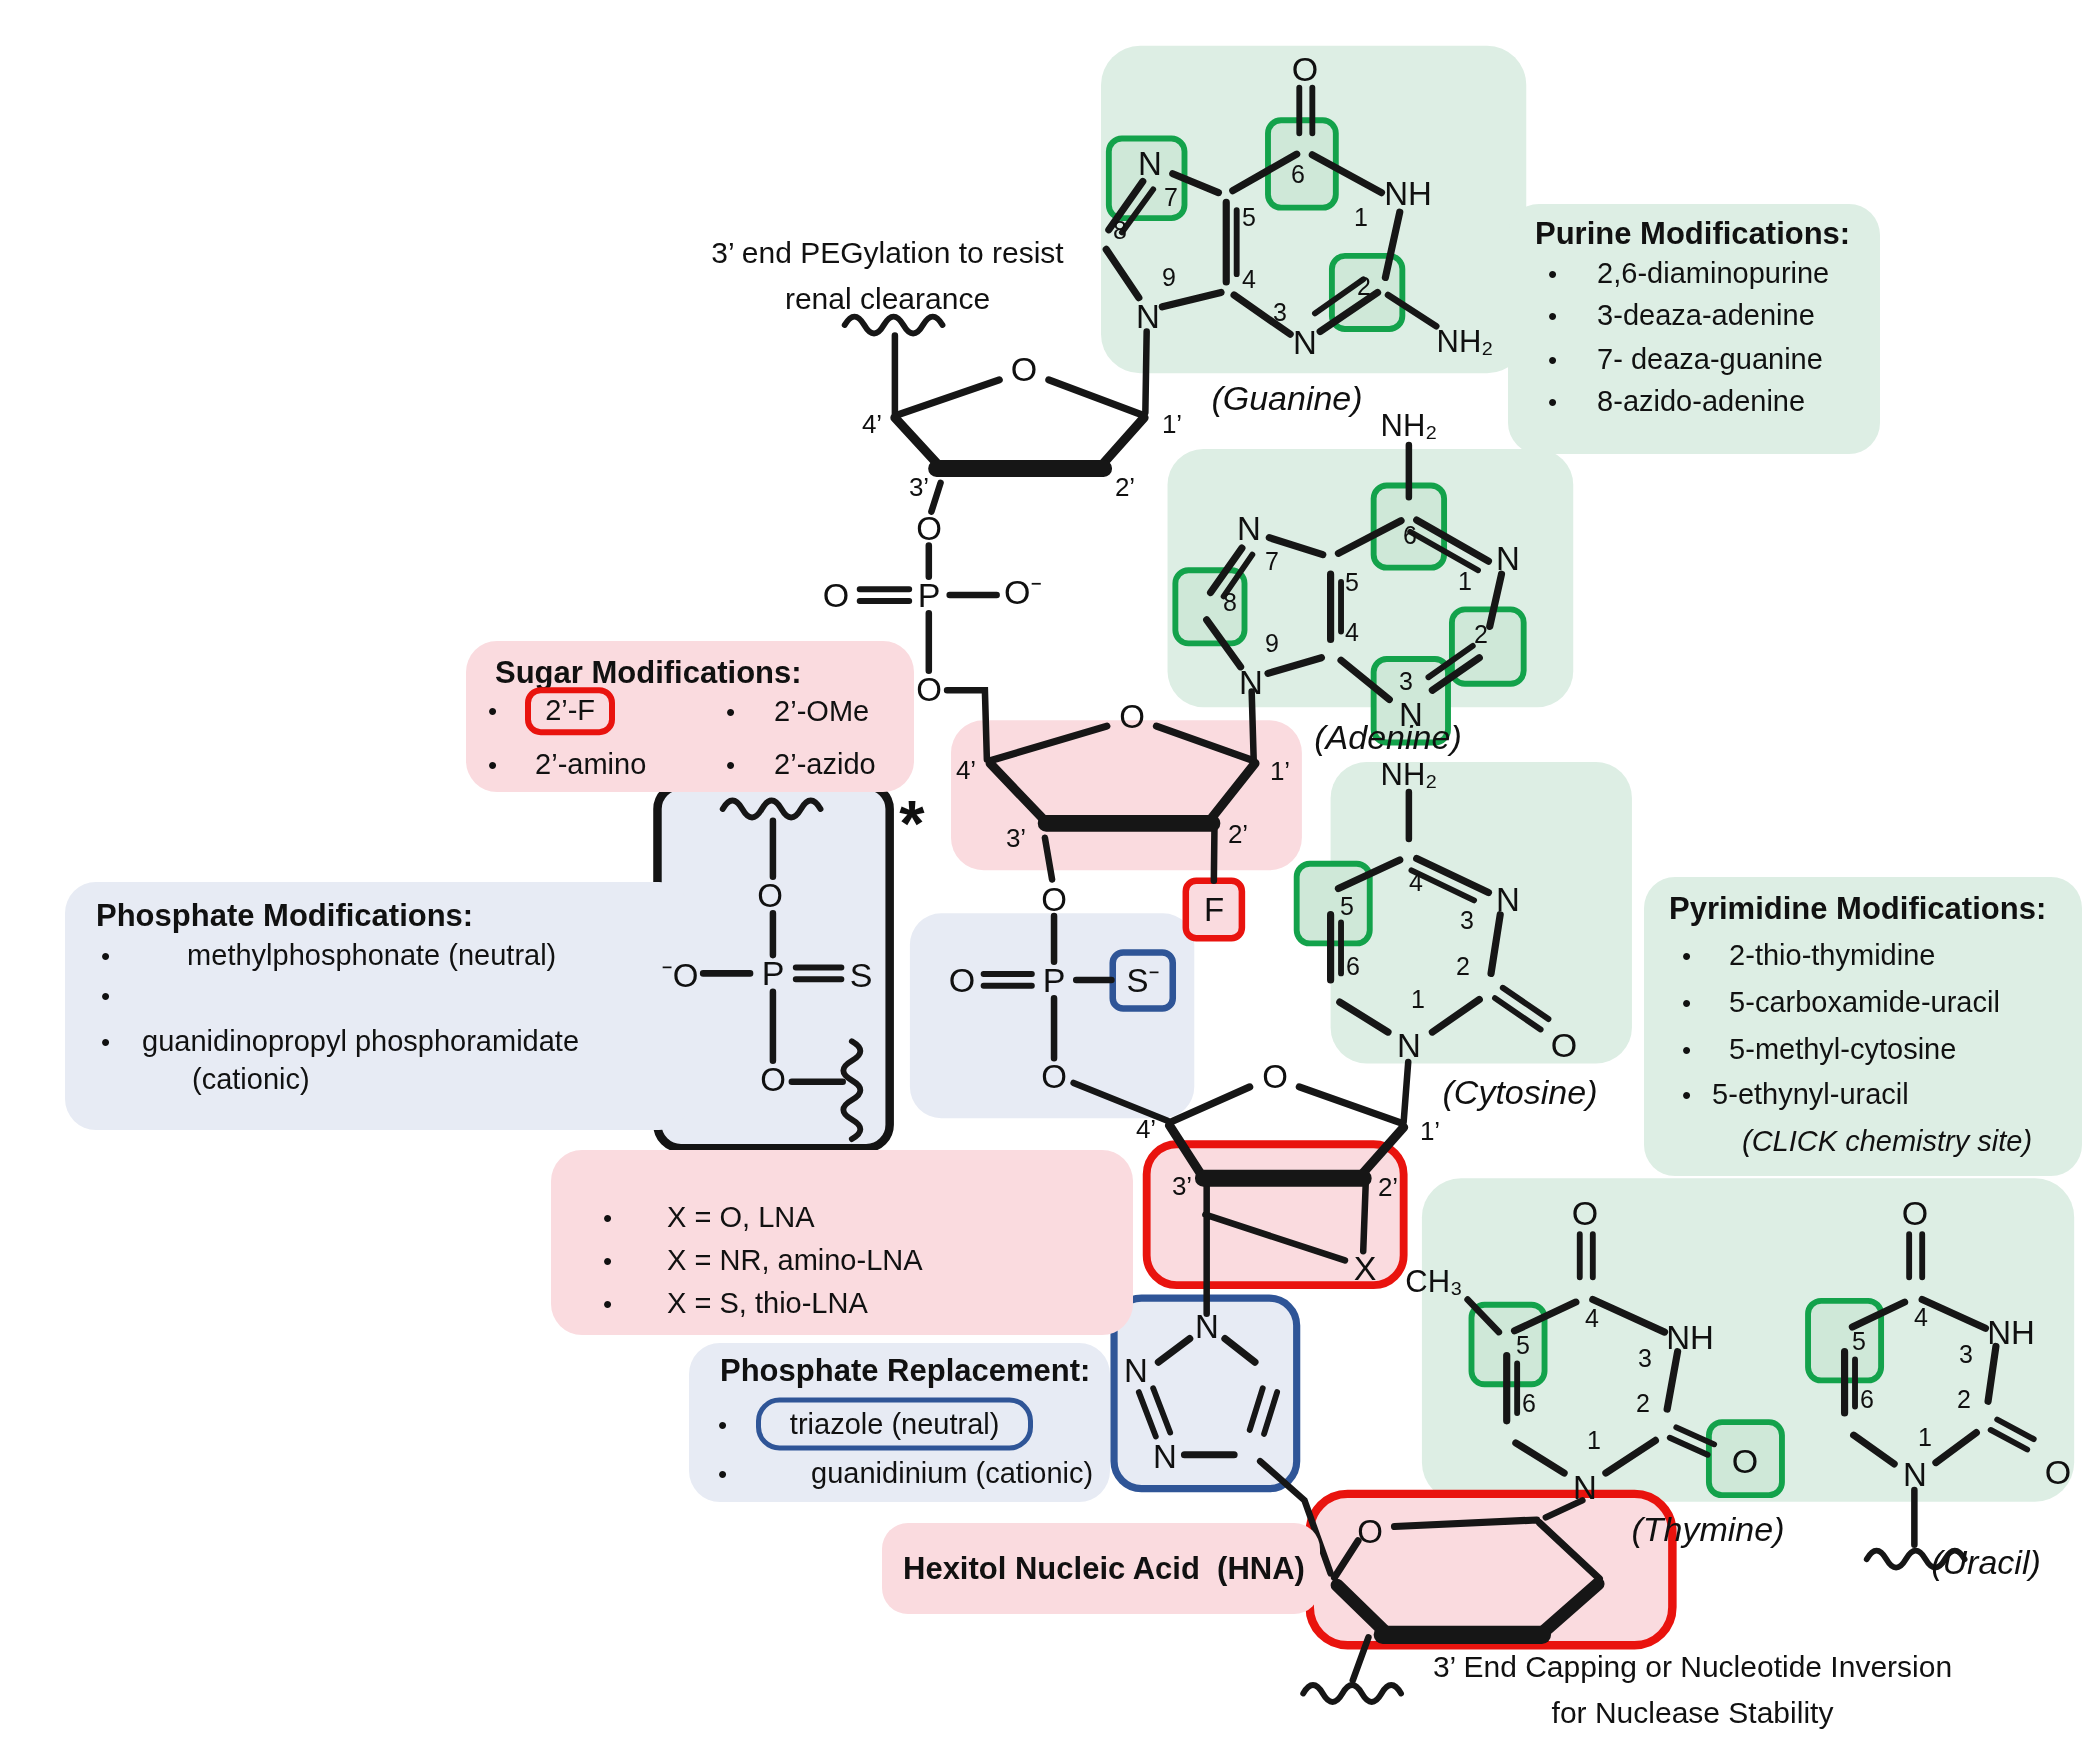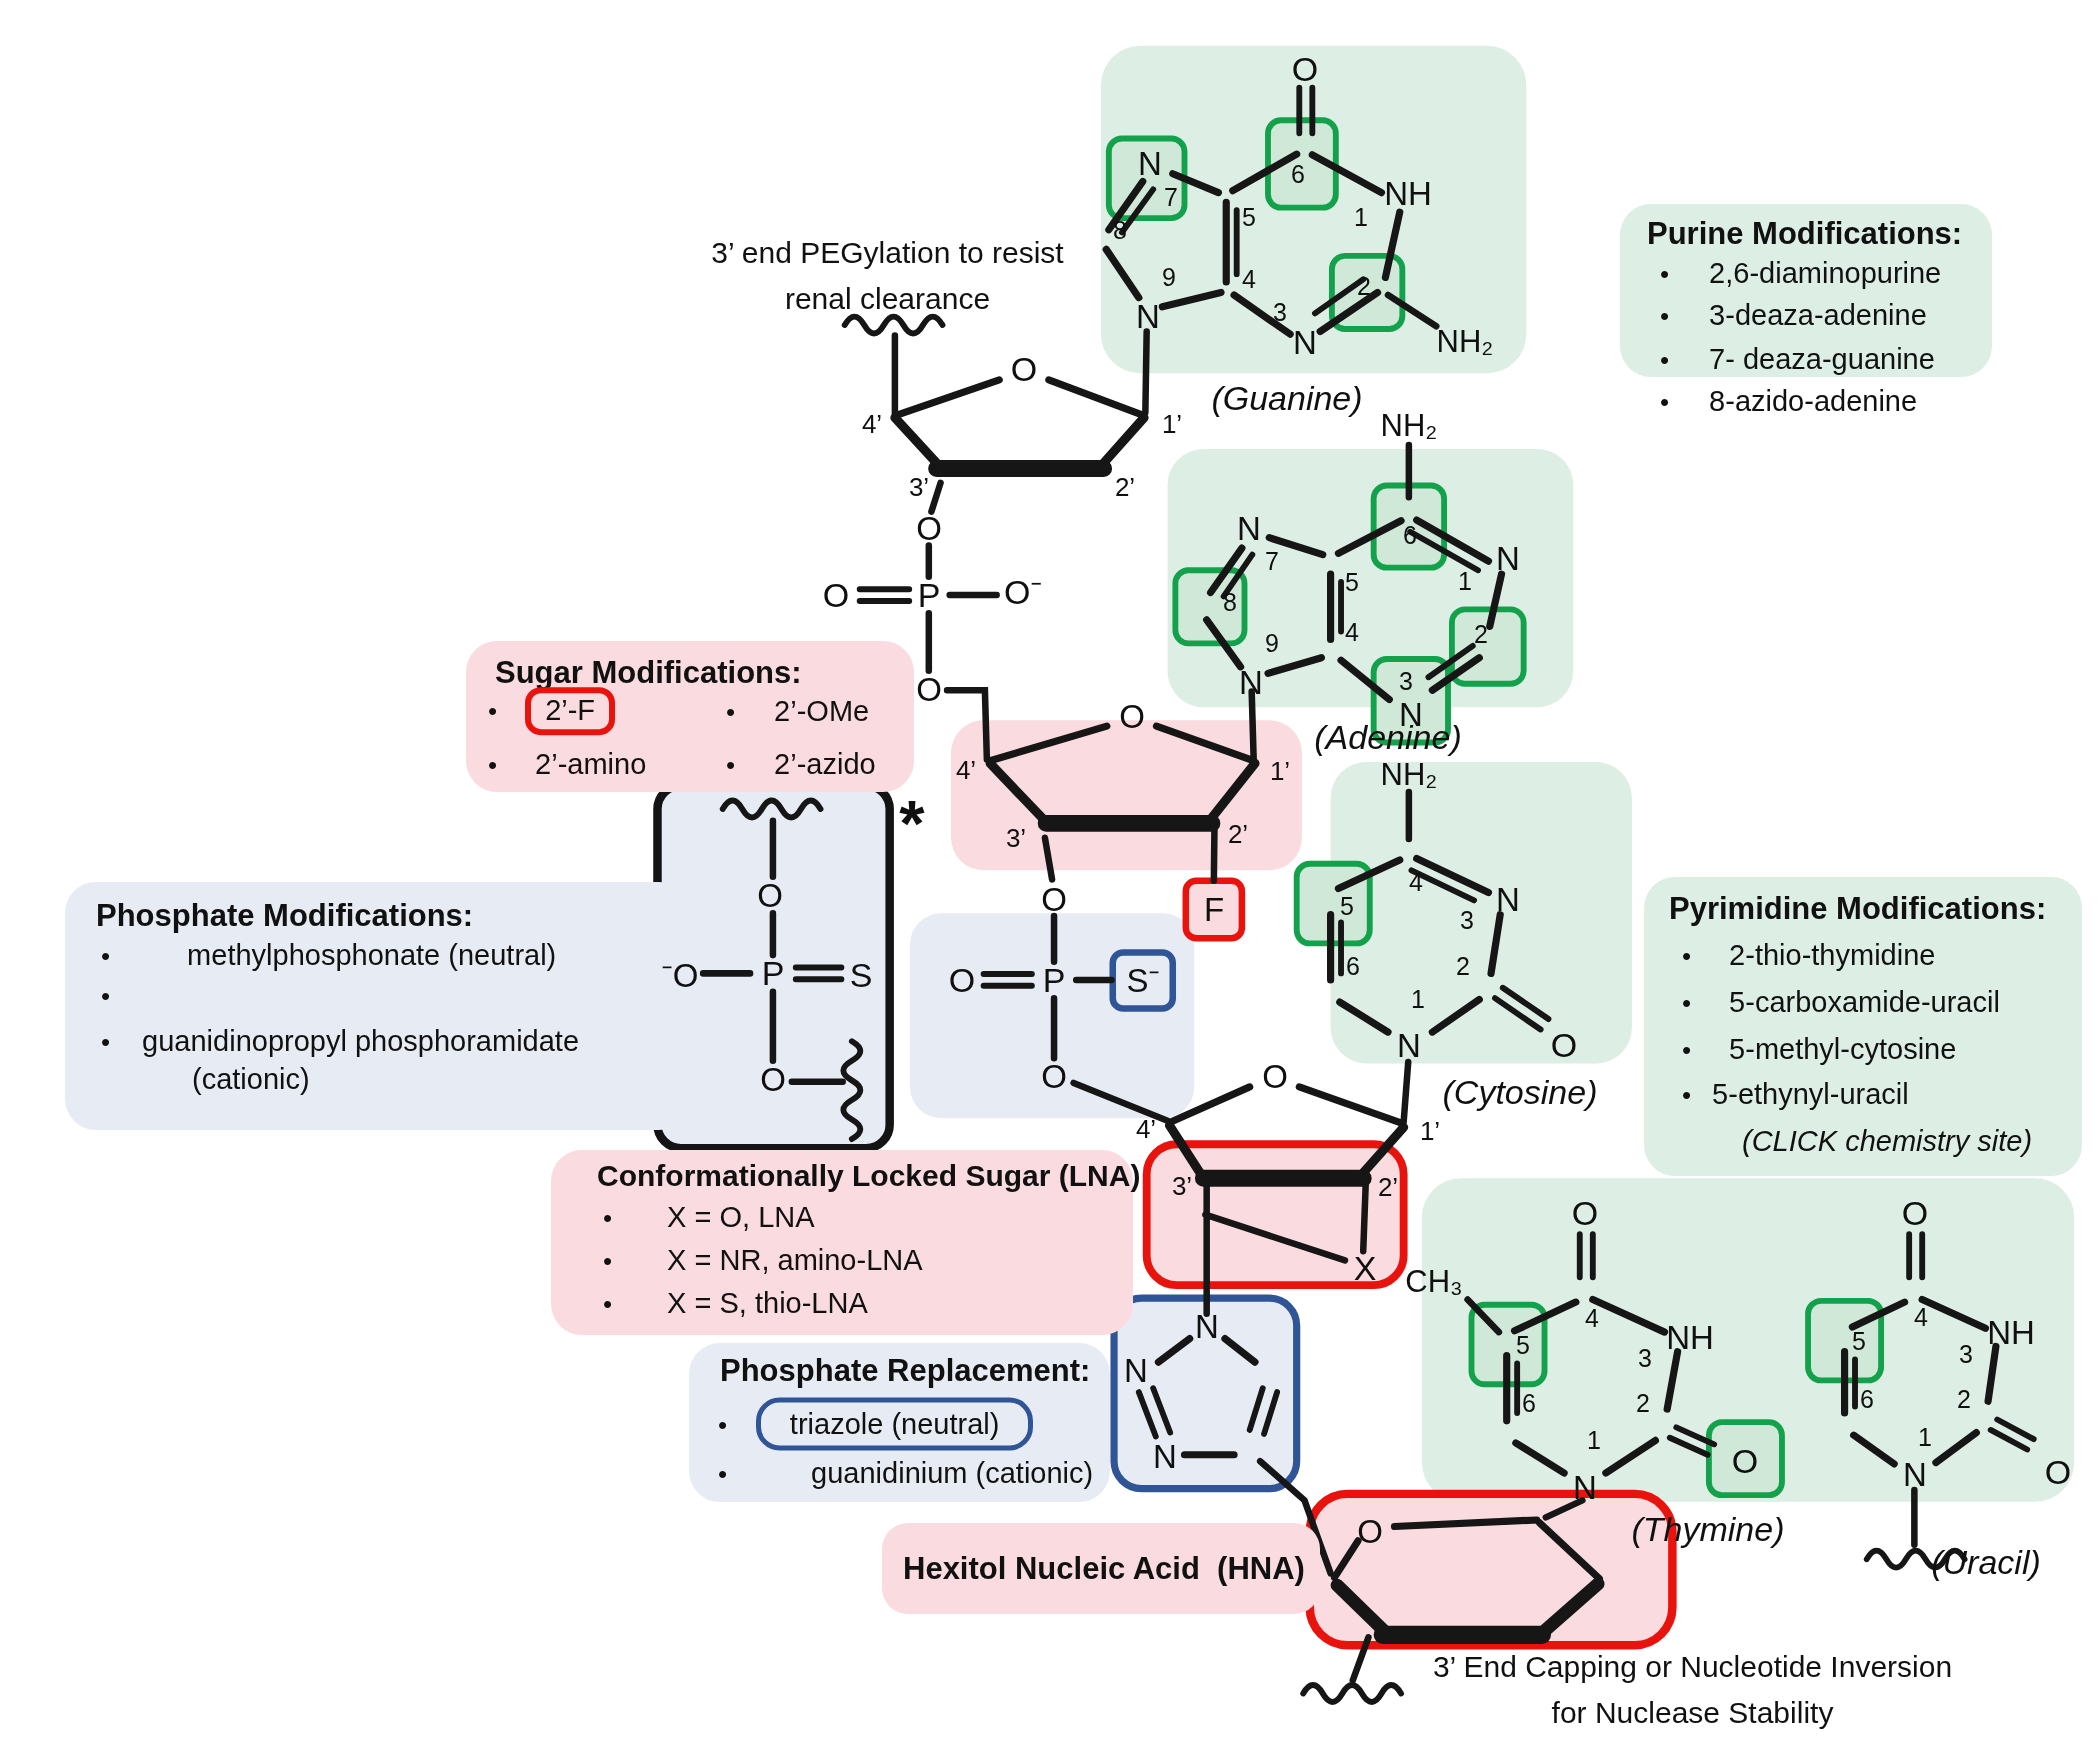--- a/index.html
+++ b/index.html
@@ -142,21 +142,21 @@
 <div class="freetext" style="left:659px;top:230px;width:457px">
   <div>3’ end PEGylation to resist</div>
   <div>renal clearance</div>
 </div>
 
 <div class="freetext" style="left:1399px;top:1644px;width:587px">
   <div>3’ End Capping or Nucleotide Inversion</div>
   <div>for Nuclease Stability</div>
 </div>
 
-<div class="panel mintp" style="left:1620px;top:204px;width:372px;height:173px">
+<div class="panel mintp" style="left:1508px;top:204px;width:372px;height:250px">
   <div class="ptitle" style="left:27px;top:11.7px">Purine Modifications:</div>
   <div class="row" style="left:40px;top:69px">
       <span class="dot">•</span>
       <span style="margin-left:40px">2,6-diaminopurine</span>
     </div>
   <div class="row" style="left:40px;top:111px">
       <span class="dot">•</span>
       <span style="margin-left:40px">3-deaza-adenine</span>
     </div>
   <div class="row" style="left:40px;top:155px">
@@ -226,21 +226,20 @@
   <div class="row" style="left:36px;top:159px">
       <span class="dot">•</span>
       <span style="margin-left:32px">guanidinopropyl phosphoramidate</span>
     </div>
   <div class="row" style="left:127px;top:197px">
       <span>(cationic)</span>
     </div>
 </div>
 
 <div class="panel pinkp" style="left:551px;top:1150px;width:582px;height:185px">
-  <div class="ptitle" style="left:46px;top:9px;font-size:30px">Conformationally Locked Sugar (LNA)</div>
   <div class="row" style="left:52px;top:67px">
       <span class="dot">•</span>
       <span style="margin-left:55px">X = O, LNA</span>
     </div>
   <div class="row" style="left:52px;top:110px">
       <span class="dot">•</span>
       <span style="margin-left:55px">X = NR, amino-LNA</span>
     </div>
   <div class="row" style="left:52px;top:153px">
       <span class="dot">•</span>

